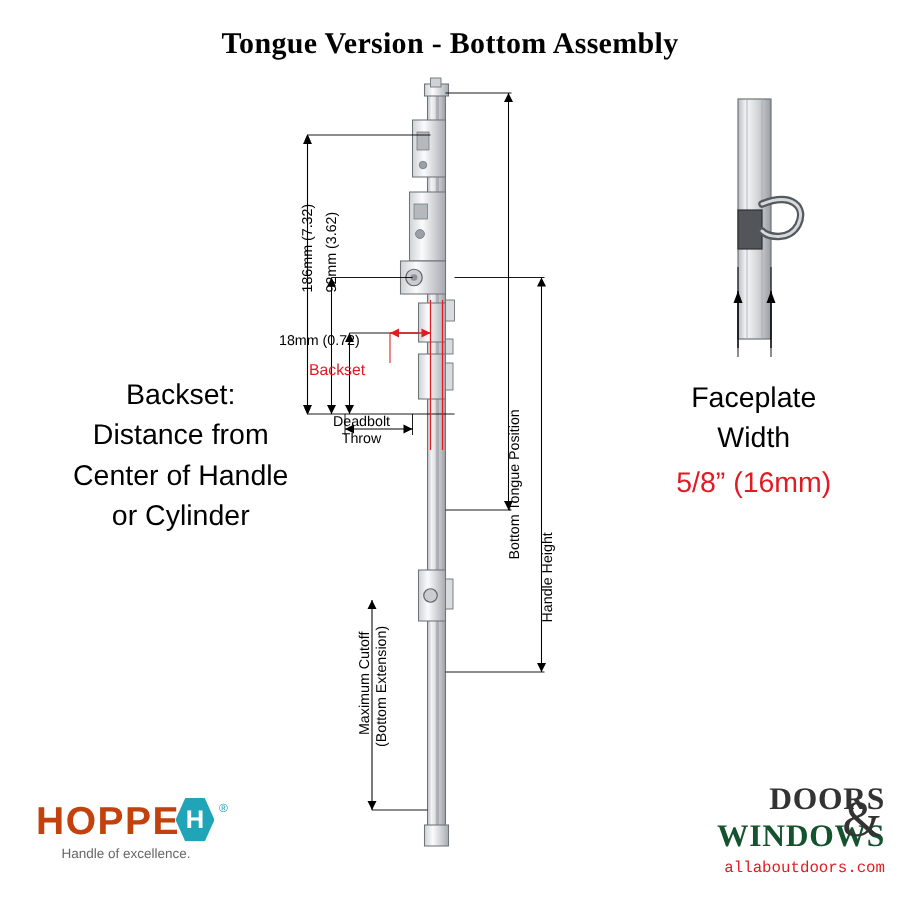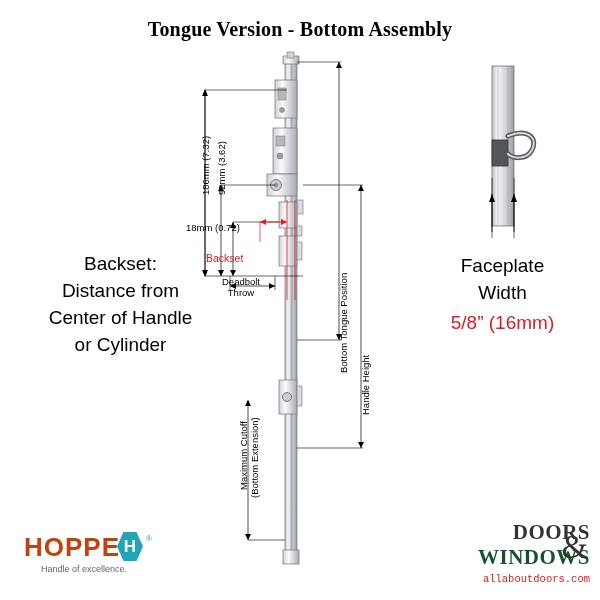--- a/index.html
+++ b/index.html
@@ -213,21 +213,21 @@
   <path d="M73,490 l-3,-6 l6,0 z" fill="#000"></path>
   <line x1="73" y1="490" x2="110" y2="490" stroke="#000" stroke-width="0.6"></line>
 </svg>
 
 <div class="abs lbl vert" style="top:195px;left:200px;transform:rotate(-90deg);">186mm (7.32)</div>
 
 <div class="abs lbl vert" style="top:195px;left:216px;transform:rotate(-90deg);">92mm (3.62)</div>
 
 <div class="abs lbl" style="top:222px;left:186px;">18mm (0.72)</div>
 
-<div class="abs lbl-red" style="top:241px;left:206px;margin-top:11px;">Backset</div>
+<div class="abs lbl-red" style="top:241px;left:206px;">Backset</div>
 
 <div class="abs lbl" style="top:276px;left:213px;text-align:center;width:56px;">
   <span>Deadbolt</span><br>
   <span>Throw</span>
 </div>
 
 <div class="abs lbl vert" style="top:373px;left:338px;transform:rotate(-90deg);">Bottom Tongue Position</div>
 
 <div class="abs lbl vert" style="top:415px;left:360px;transform:rotate(-90deg);">Handle Height</div>
 

